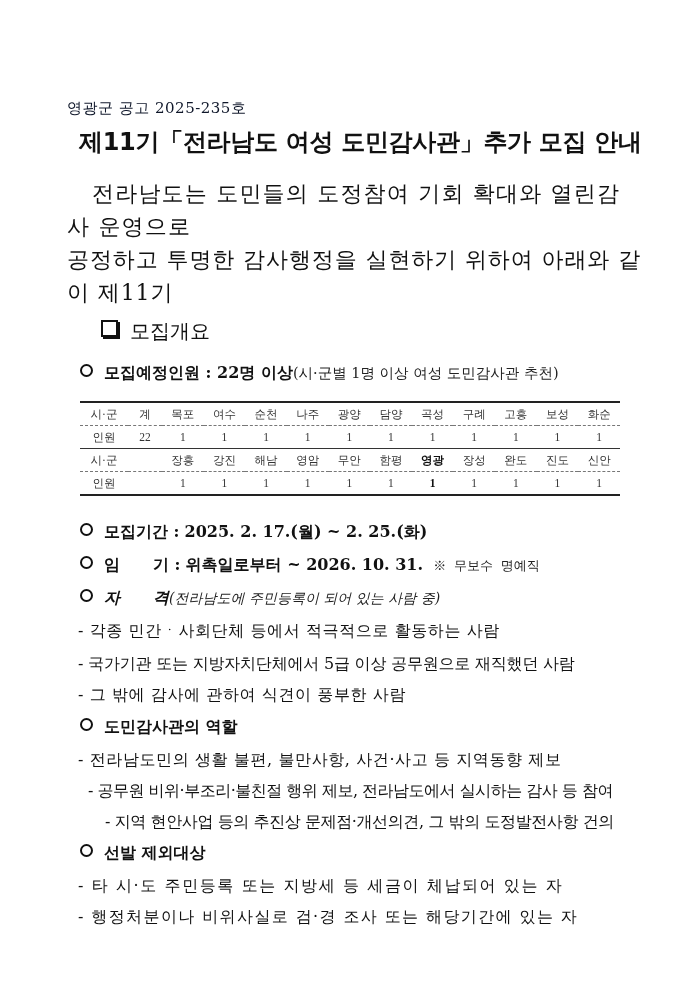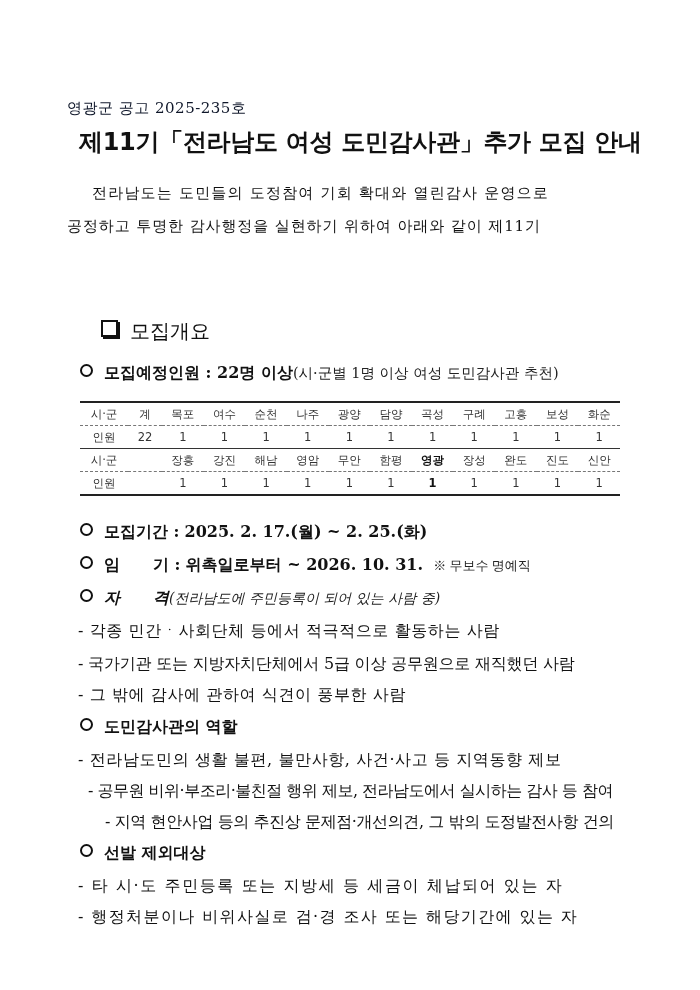--- a/index.html
+++ b/index.html
@@ -1,33 +1,33 @@
 <!DOCTYPE html>
 <html><head>
 <meta charset="utf-8">
 <style>
   html, body { margin: 0; padding: 0; background: #ffffff; }
   body { width: 700px; height: 990px; position: relative; overflow: hidden; color: #111; font-family: "DejaVu Serif", "Liberation Serif", serif; }
   .abs { position: absolute; white-space: nowrap; }
   .notice-no { left: 67px; top: 99px; font-size: 15px; letter-spacing: 0.5px; color: #0f172a; }
   .title { left: 79px; top: 126px; font-family: "DejaVu Sans", "Liberation Sans", sans-serif; font-weight: bold; font-size: 24px; letter-spacing: -0.3px; }
-  .intro { left: 67px; top: 177px; width: 575px; font-size: 15px; line-height: 33px; white-space: normal; }
+  .intro { left: 67px; top: 177px; width: 575px; font-size: 22px; line-height: 33px; white-space: normal; }
   .intro p { margin: 0; }
   .intro .l1 { text-indent: 25px; letter-spacing: 1.2px; }
   .intro .l2 { letter-spacing: 0.9px; }
   .intro .l3 { letter-spacing: 0.9px; }
   .sec { left: 67px; top: 318px; font-size: 20px; font-weight: normal; padding-left: 34px; }
   .sec .box { display: inline-block; width: 13px; height: 13px; border: 2px solid #111; box-shadow: 2px 2px 0 #111; margin-right: 12px; vertical-align: 1px; }
   .bullet { font-size: 16px; }
   .bullet .o { display: inline-block; width: 9px; height: 9px; border: 2.3px solid #111; border-radius: 50%; margin-right: 11px; vertical-align: 1px; }
   .b { font-weight: bold; margin-top: 29px; }
-  .sub { font-family: Liberation Serif, serif; font-size: 14px; font-weight: normal; color: #222; }
+  .sub { font-family: Liberation Mono, monospace; font-size: 14px; font-weight: normal; color: #222; }
   .dash { font-size: 16px; letter-spacing: 0.6px; }
   table.alloc { position: absolute; left: 80px; top: 401px; width: 540px; border-collapse: collapse; font-family: "DejaVu Sans", "Liberation Sans", sans-serif; font-size: 11.5px; color: #333; }
-  table.alloc td { text-align: center; height: 22px; padding: 0; }
+  table.alloc td { text-align: center; height: 22px; padding: 0; font-family: Liberation Serif, serif; }
   table.alloc tr.top td { border-top: 2px solid #222; }
   table.alloc tr.mid td { border-top: 1px dashed #777; }
   table.alloc tr.sep td { border-top: 1.3px solid #333; }
   table.alloc tr.bot td { border-bottom: 2px solid #222; }
   table.alloc td.hl { font-weight: bold; color: #111; }
 </style>
 </head>
 <body>
 
 <div class="abs notice-no">영광군 공고 2025-235호</div>

